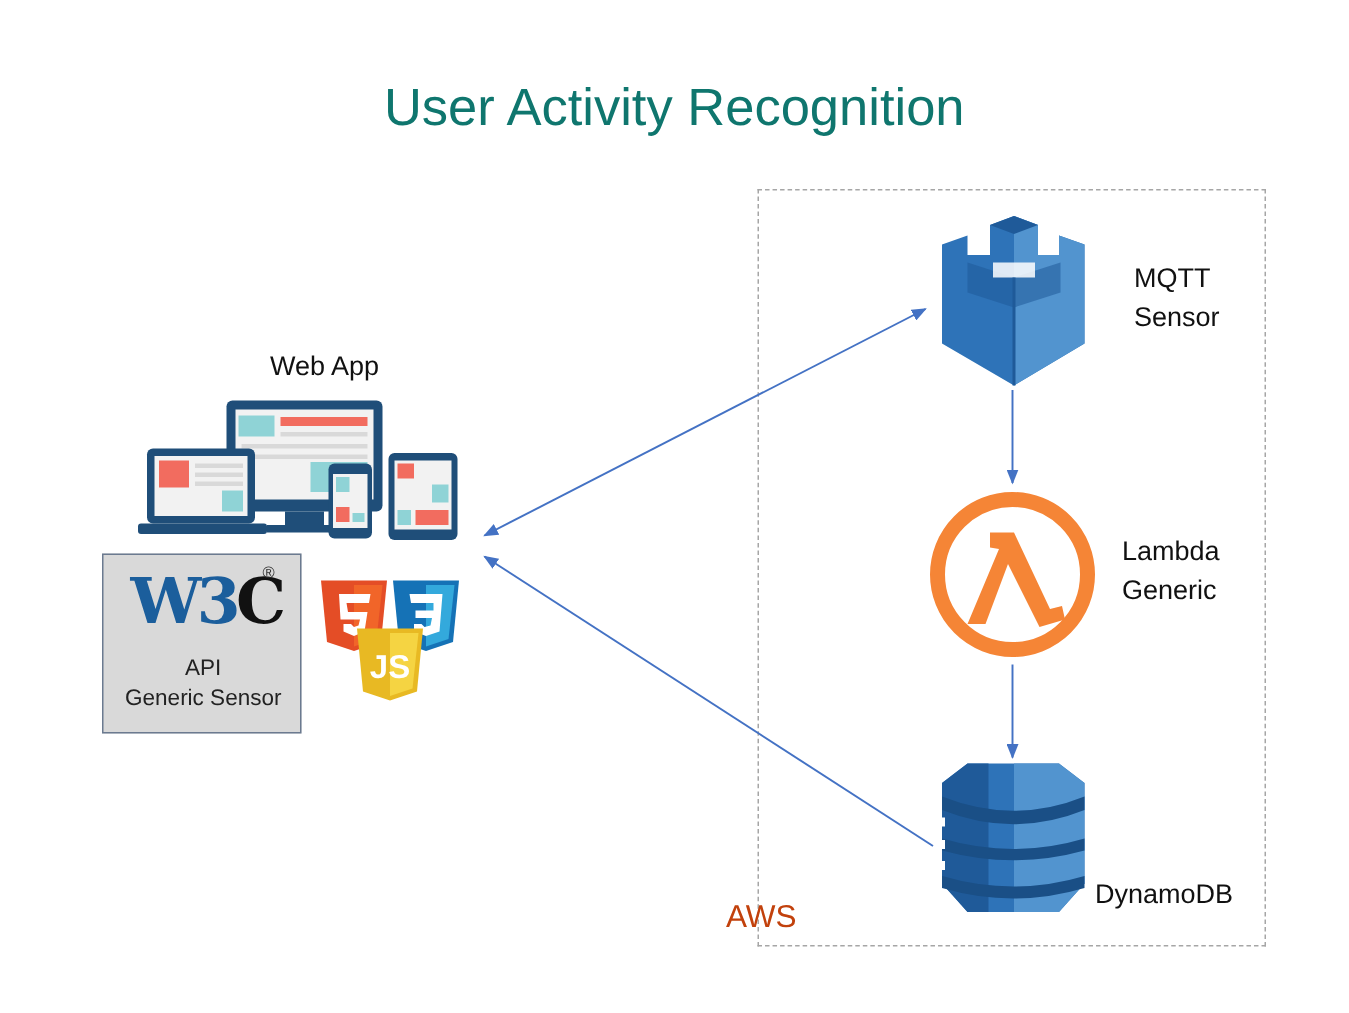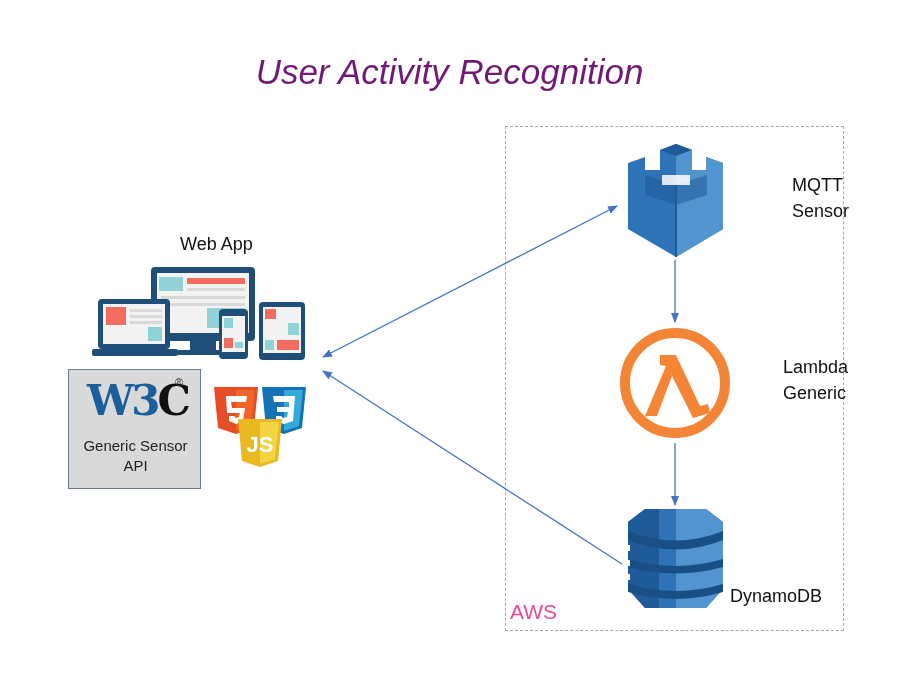--- a/index.html
+++ b/index.html
@@ -1,24 +1,24 @@
 <!DOCTYPE html>
 <html><head>
 <meta charset="utf-8">
 <style>
   html, body { margin:0; padding:0; background:#ffffff; }
   body { width:899px; height:675px; position:relative; overflow:hidden; font-family:"Liberation Sans", "DejaVu Sans", sans-serif; color:#111; }
   .abs { position:absolute; }
-  #title { left:0; width:899px; top:52px; text-align:center; font-size:35px; color:#701a75;font-style:italic; }
+  #title { left:0; width:899px; top:52px; text-align:center; font-size:35px; color:#0f766e; }
   #aws-box { left:505px; top:126px; width:339px; height:505px; border:1.5px dashed #a6a6a6; box-sizing:border-box; }
-  #aws-label { left:510px; top:600px; font-size:21px; color:#ec4899; }
+  #aws-label { left:484px; top:600px; font-size:21px; color:#c2410c; }
   .lbl { font-size:18px; color:#111; line-height:26px; }
   #webapp-label { left:180px; top:231px; }
-  #mqtt-label { left:756px; top:172px; text-align:left;margin-left:36px; }
-  #lambda-label { left:748px; top:354px;margin-left:35px; }
+  #mqtt-label { left:756px; top:172px; text-align:left; }
+  #lambda-label { left:748px; top:354px; }
   #dynamo-label { left:730px; top:551px;margin-top:32px; }
   #w3c-box { left:68px; top:369px; width:133px; height:120px; background:#d9d9d9; border:1px solid #6b7a90; box-sizing:border-box; }
   #w3c-logo { left:18px; top:6px; font-family:"DejaVu Serif", serif; font-weight:bold; font-size:42px; color:#1b5e9c; letter-spacing:-3px; }
   #w3c-logo .c { color:#111; }
   #w3c-reg { left:106px; top:6px; font-size:11px; color:#333; }
   #w3c-text { left:0; width:133px; top:66px; text-align:center; font-size:15px; line-height:20px; color:#222; }
   svg.layer { position:absolute; left:0; top:0; }
 </style>
 </head>
 <body>
@@ -133,16 +133,16 @@
   <div>Lambda</div>
   <div>Generic</div>
 </div>
 
 <div id="dynamo-label" class="abs lbl">DynamoDB</div>
 
 <div id="w3c-box" class="abs">
   <div id="w3c-logo" class="abs">W3<span class="c">C</span></div>
   <div id="w3c-reg" class="abs">®</div>
   <div id="w3c-text" class="abs">
+    <div>API</div>
     <div>Generic Sensor</div>
-    <div>API</div>
   </div>
 </div>
 
 </body></html>

